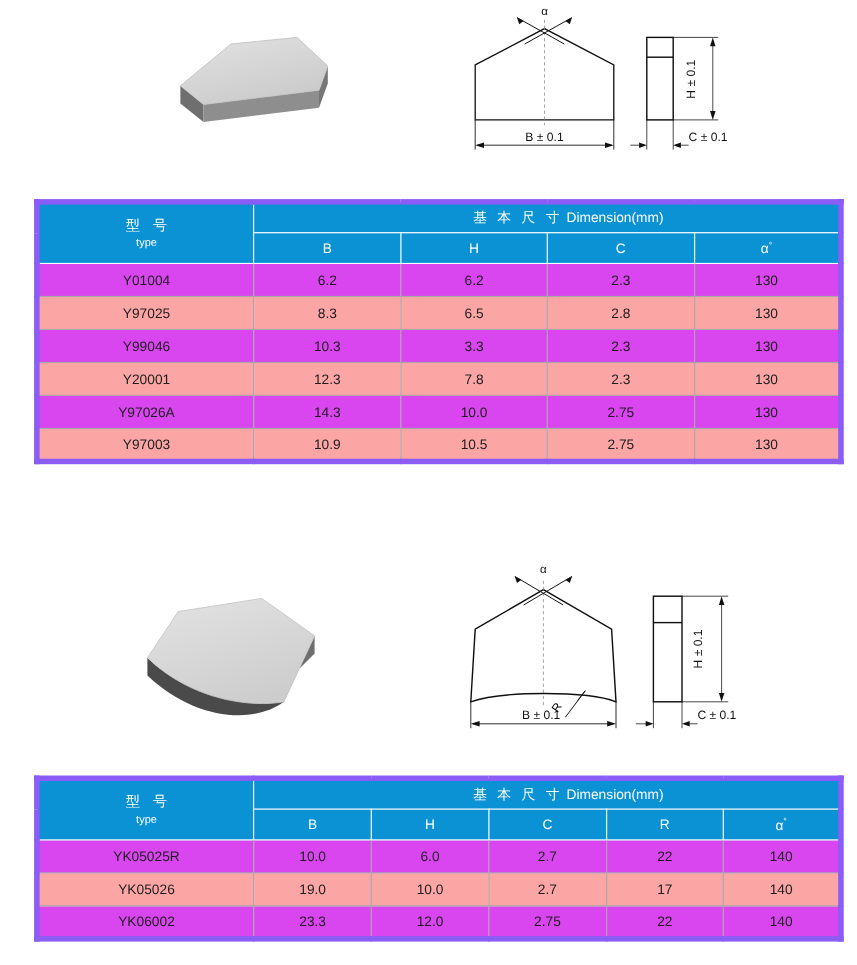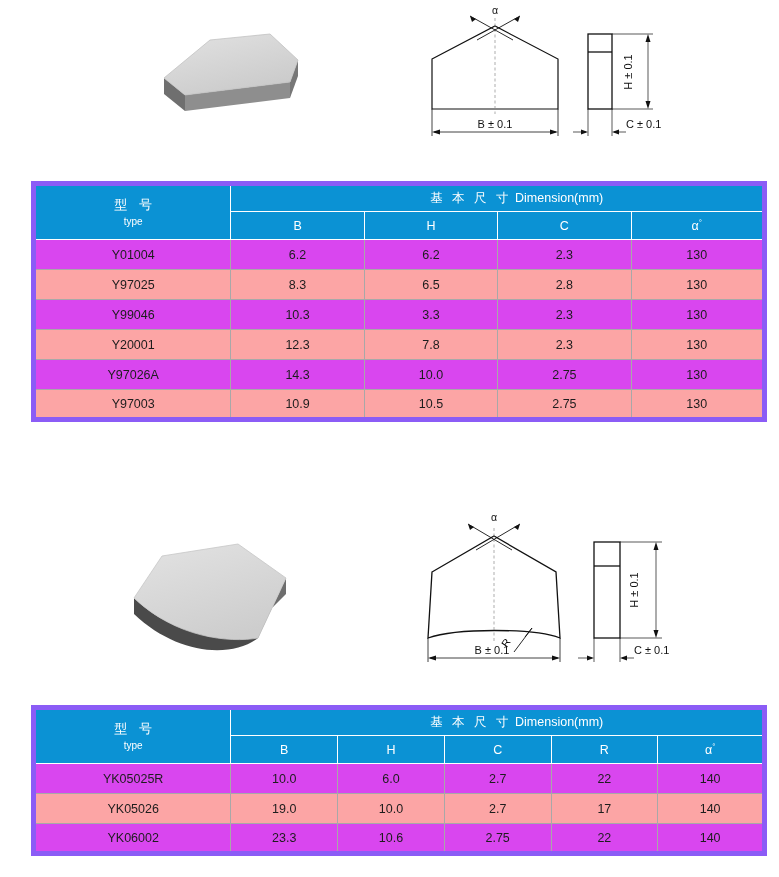--- a/index.html
+++ b/index.html
@@ -395,21 +395,21 @@
             <td>YK05026</td>
             <td>19.0</td>
             <td>10.0</td>
             <td>2.7</td>
             <td>17</td>
             <td>140</td>
           </tr>
           <tr class="alt">
             <td>YK06002</td>
             <td>23.3</td>
-            <td>10.6</td>
+            <td>12.0</td>
             <td>2.75</td>
             <td>22</td>
             <td>140</td>
           </tr>
         </tbody>
     </table>
   </div>
 
 </div>
 

